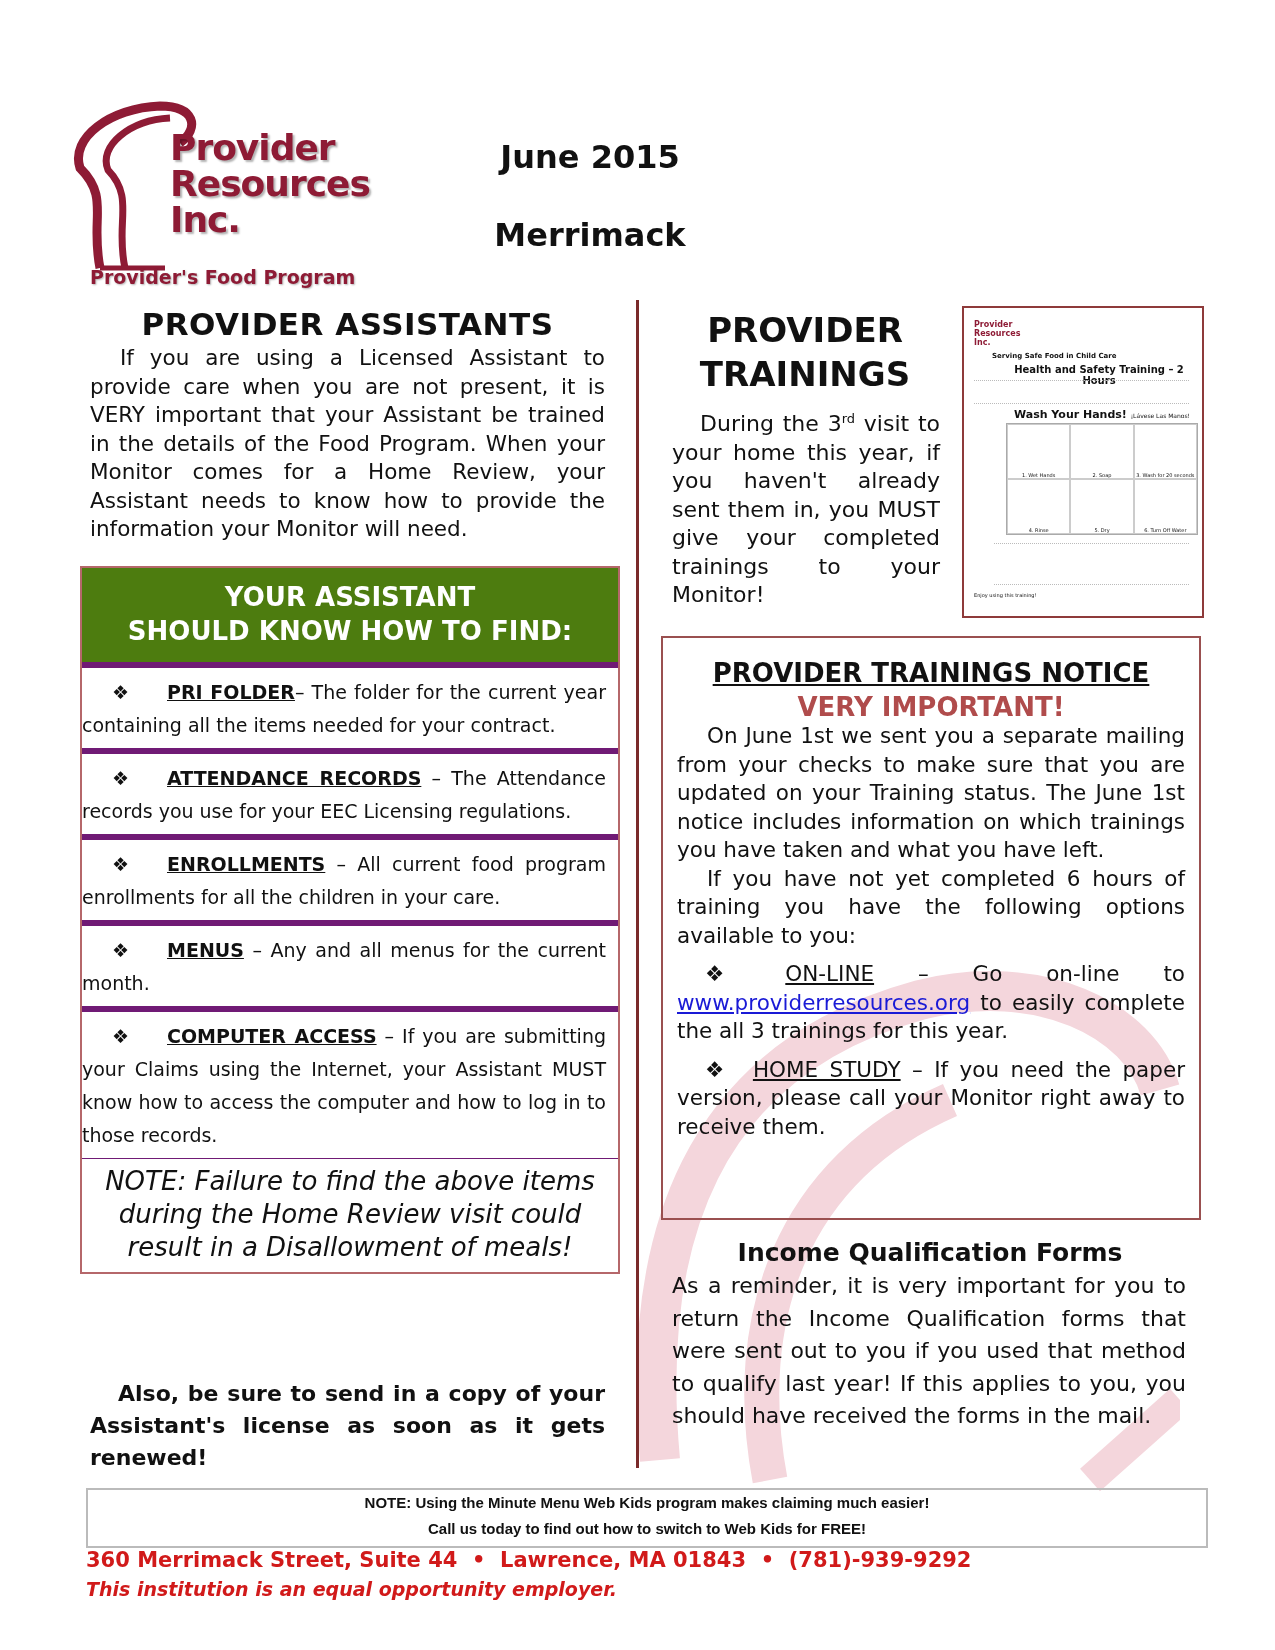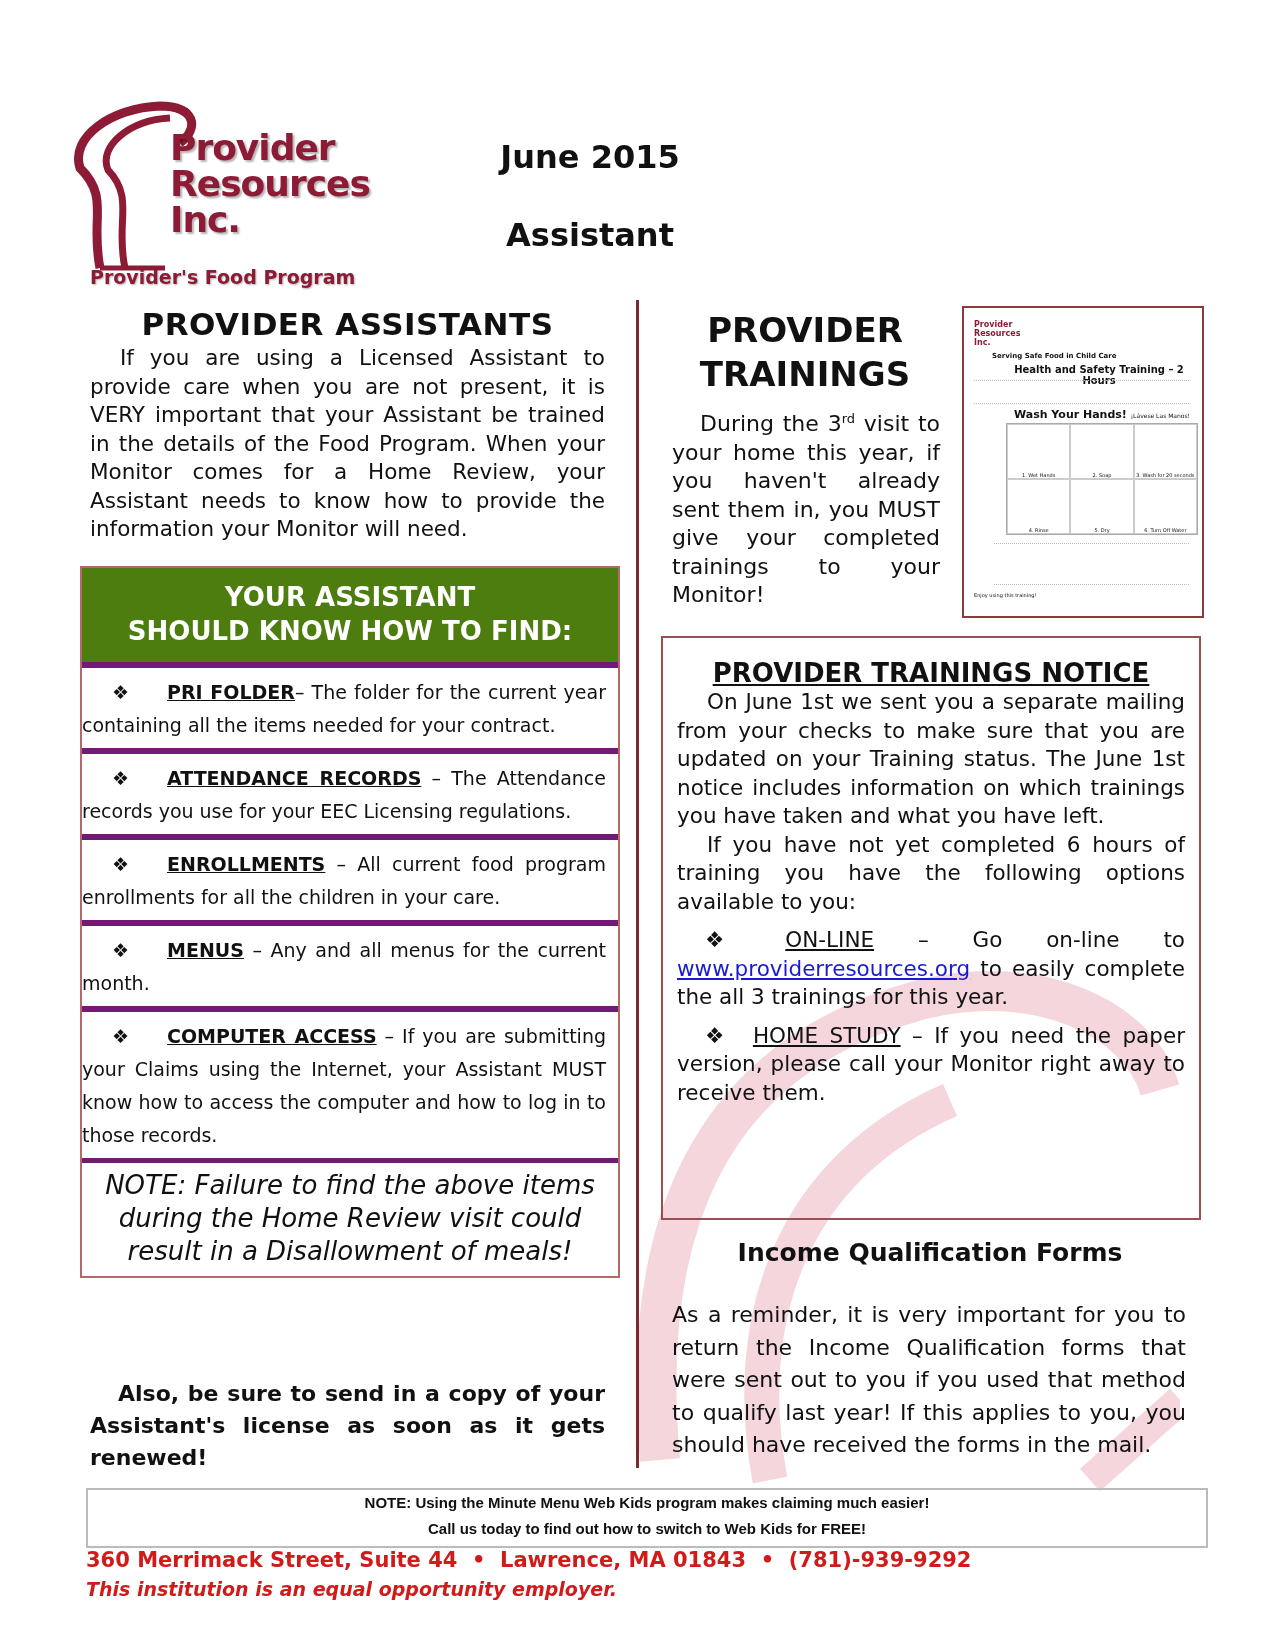--- a/index.html
+++ b/index.html
@@ -20,32 +20,32 @@
   h2.sec { margin:0; font-weight:bold; text-align:center; font-size:31px; letter-spacing:0.5px; }
   .para { font-size:21.5px; line-height:28.5px; text-align:justify; }
   .indent { text-indent:30px; }
   
   .left { left:90px; top:306px; width:515px; }
   .box { position:absolute; left:80px; top:566px; width:536px; border:2px solid #b5676a; }
   .box-head { background:#4d7c0f; color:#fff; font-weight:bold; text-align:center; font-size:26px; line-height:34px; padding:12px 0 14px; }
   .box-row { border-top:6px solid #701a75; padding:8px 12px 6px 0; font-size:19px; line-height:33px; text-align:justify; }
   .box-row .bul { display:inline-block; width:55px; text-indent:0; padding-left:30px; }
   .box-row u { font-weight:bold; }
-  .box-note { border-top:5px solid #701a75; padding:6px 10px 8px; font-style:italic; font-size:26px; line-height:33px; text-align:center; }
+  .box-note { border-top:1px solid #701a75; padding:6px 10px 8px; font-style:italic; font-size:26px; line-height:33px; text-align:center; }
   .also { left:90px; top:1378px; width:515px; font-weight:bold; font-size:22px; line-height:32px; text-align:justify; text-indent:28px; }
   
   .pt-title { left:660px; top:308px; width:290px; text-align:center; font-weight:bold; font-size:34px; line-height:44px; }
   .pt-body { left:672px; top:405px; width:268px; font-size:22px; line-height:28.5px; text-align:justify; }
   .thumb { left:962px; top:306px; width:238px; height:308px; border:2px solid #8e3a3a; background:#fff; }
   .notice { left:661px; top:636px; width:536px; height:580px; border:2px solid #9a5050; }
   .notice-title { font-weight:bold; font-size:26px; text-align:center; margin-top:20px; text-decoration:underline; }
   .notice-sub { color:#b04c4c; font-weight:bold; font-size:26px; text-align:center; margin-top:4px; }
   .notice-body { padding:0 14px 0 14px; font-size:21.5px; line-height:28.5px; text-align:justify; }
   .iq-title { left:660px; top:1238px; width:540px; text-align:center; font-weight:bold; font-size:25px; }
-  .iq-body { left:672px; top:1270px; width:514px; font-size:22px; line-height:32.5px; text-align:justify;margin-top:29px; }
+  .iq-body { left:672px; top:1270px; width:514px; font-size:22px; line-height:32.5px; text-align:justify; }
   .footer-box { left:86px; top:1488px; width:1118px; height:56px; border:2px solid #bbb; text-align:center;
                 font-weight:bold; font-size:15px; line-height:26px; font-family:"Liberation Sans", sans-serif; }
   .address { left:86px; top:1548px; width:1118px; text-align:left; color:#d11a1a; font-weight:bold; font-size:21px; }
   .eoe { left:86px; top:1578px; width:1118px; text-align:left; color:#d11a1a; font-weight:bold; font-style:italic; font-size:19px; }
   a.link { color:#1a1ad6; text-decoration:underline; }
 </style>
 </head>
 <body>
 
 <svg class="watermark" viewBox="0 0 560 560">
@@ -63,21 +63,21 @@
   <div class="logo-text">
     <div>Provider</div>
     <div>Resources</div>
     <div>Inc.</div>
   </div>
   <div class="logo-sub">Provider's Food Program</div>
 </div>
 
 <div class="abs title">
   <div>June 2015</div>
-  <div>Assistant</div>
+  <div>Merrimack</div>
 </div>
 
 <div class="abs divider"></div>
 
 <div class="abs left">
   <h2 class="sec">PROVIDER ASSISTANTS</h2>
   <div class="para indent" style="margin-top:2px;">If you are using a Licensed Assistant to provide care when you are not present, it is VERY important that your Assistant be trained in the details of the Food Program. When your Monitor comes for a Home Review, your Assistant needs to know how to provide the information your Monitor will need.</div>
 </div>
 
 <div class="box">
@@ -128,20 +128,21 @@
     <div style="border:1px solid #ccc;font-size:5px;text-align:center;display:flex;align-items:flex-end;justify-content:center;">4. Rinse</div>
     <div style="border:1px solid #ccc;font-size:5px;text-align:center;display:flex;align-items:flex-end;justify-content:center;">5. Dry</div>
     <div style="border:1px solid #ccc;font-size:5px;text-align:center;display:flex;align-items:flex-end;justify-content:center;">6. Turn Off Water</div>
   </div>
   <div style="position:absolute;left:30px;top:235px;width:195px;height:40px;border-top:1px dotted #bbb;border-bottom:1px dotted #bbb;"></div>
   <div style="position:absolute;left:10px;top:284px;font-size:5px;">Enjoy using this training!</div>
 </div>
 
 <div class="abs notice">
   <div class="notice-title">PROVIDER TRAININGS NOTICE</div>
+  <div class="notice-sub">VERY IMPORTANT!</div>
   <div class="notice-body">
     <div class="indent">On June 1st we sent you a separate mailing from your checks to make sure that you are updated on your Training status. The June 1st notice includes information on which trainings you have taken and what you have left.</div>
     <div class="indent">If you have not yet completed 6 hours of training you have the following options available to you:</div>
     <div style="margin-top:10px;">
       <span style="padding-left:28px;padding-right:24px;">❖</span><u>ON-LINE</u><span> – Go on-line to </span><a class="link">www.providerresources.org</a><span> to easily complete the all 3 trainings for this year.</span>
     </div>
     <div style="margin-top:10px;">
       <span style="padding-left:28px;padding-right:24px;">❖</span><u>HOME STUDY</u><span> – If you need the paper version, please call your Monitor right away to receive them.</span>
     </div>
   </div>

